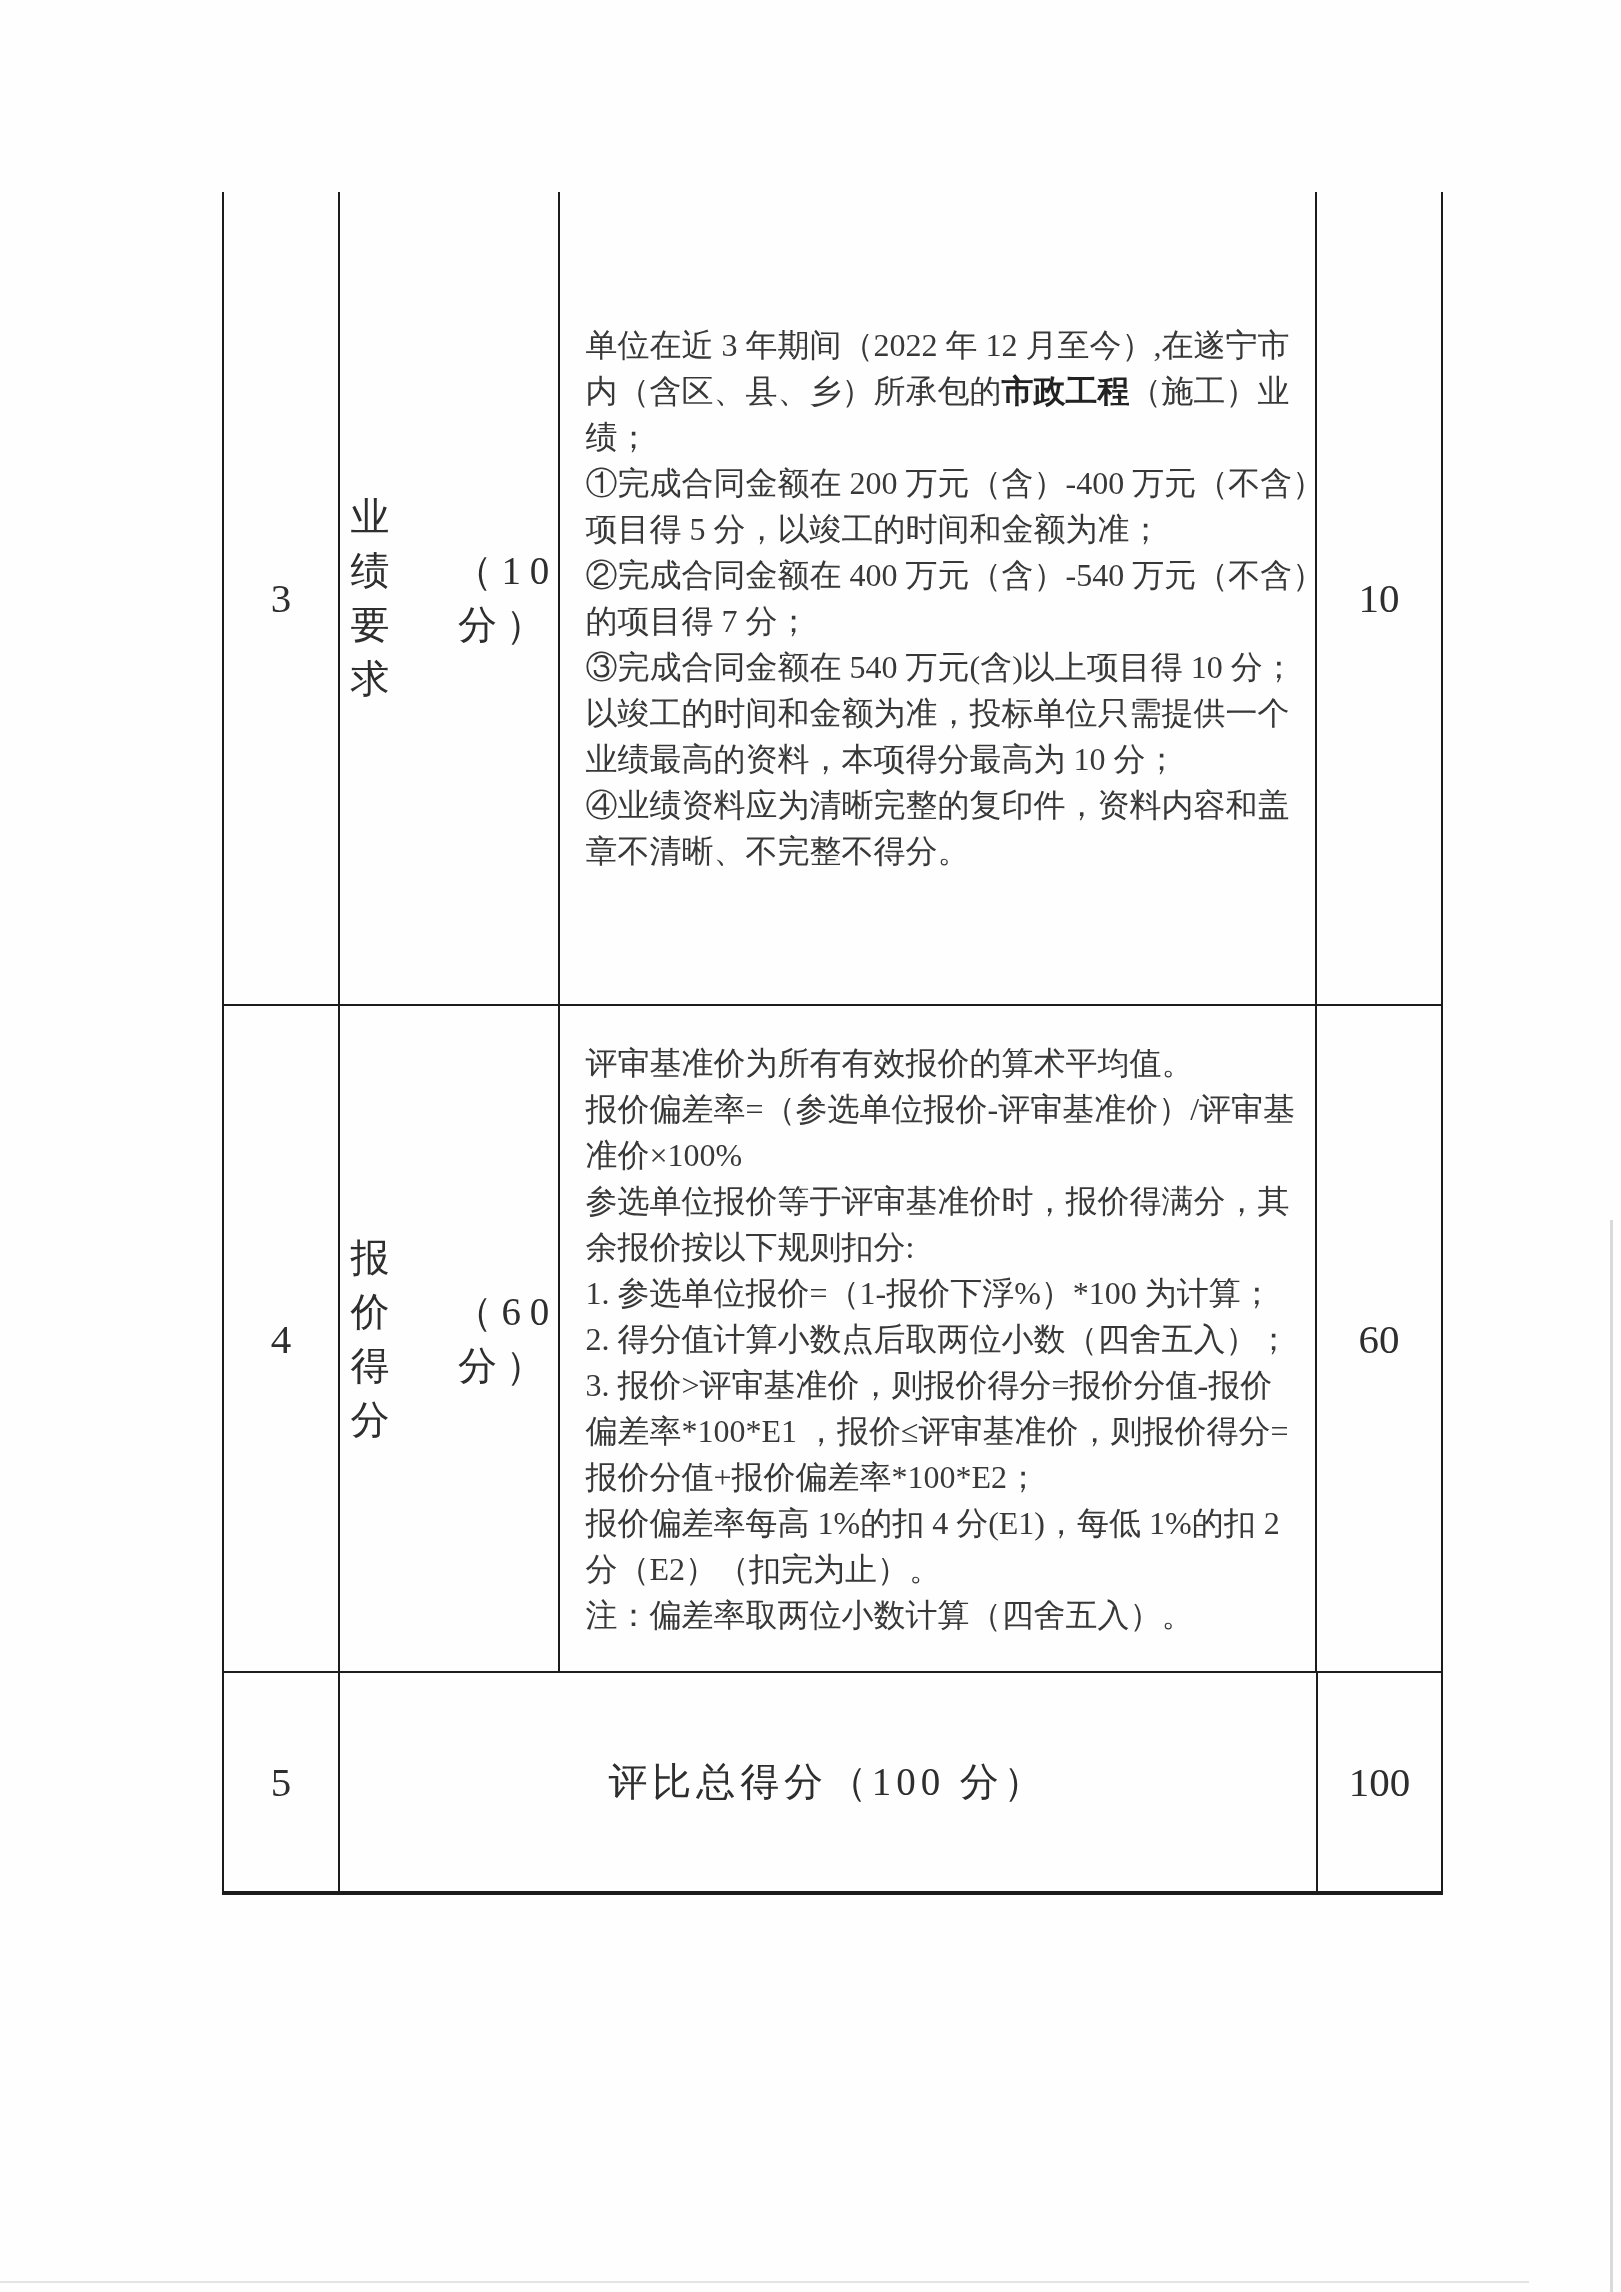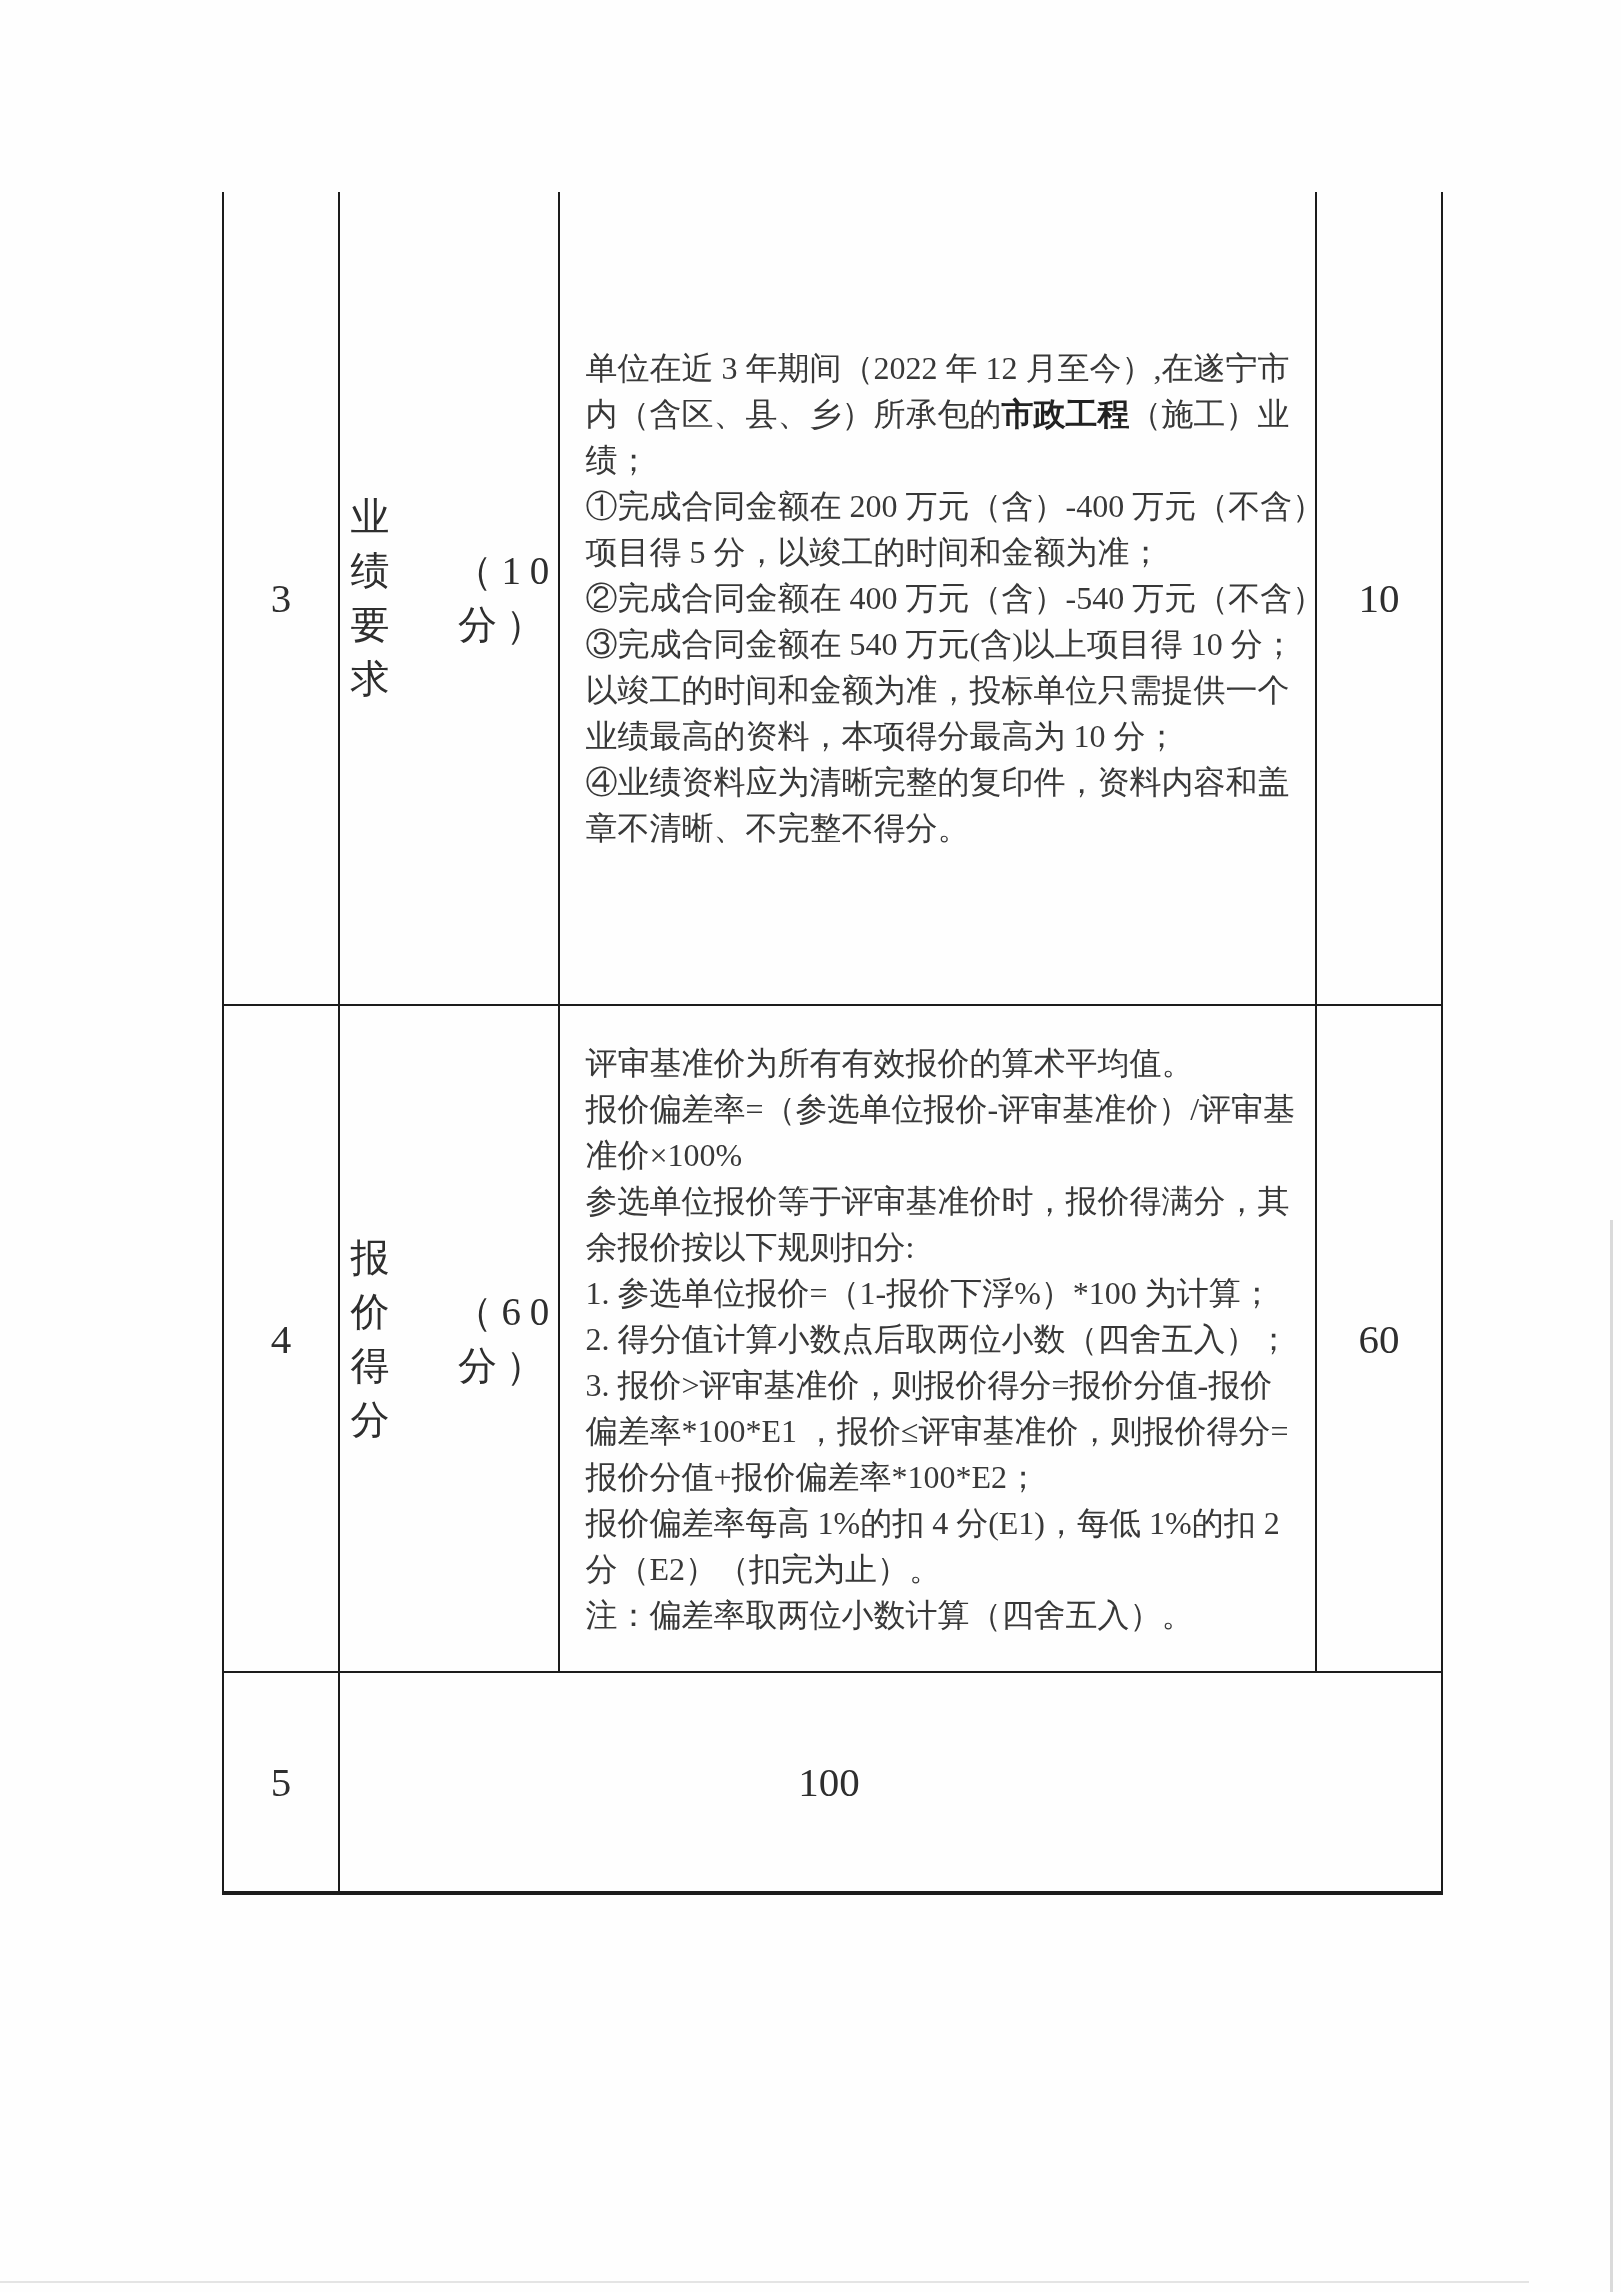--- a/index.html
+++ b/index.html
@@ -115,20 +115,21 @@
         <span>（10 分）</span>
       </div>
       <div class="cell desc-cell">
         <div class="desc">
           <div class="dline">单位在近 3 年期间（2022 年 12 月至今）,在遂宁市</div>
           <div class="dline"><span>内（含区、县、乡）所承包的</span><b>市政工程</b><span>（施工）业</span></div>
           <div class="dline">绩；</div>
           <div class="dline">①完成合同金额在 200 万元（含）-400 万元（不含）</div>
           <div class="dline">项目得 5 分，以竣工的时间和金额为准；</div>
           <div class="dline">②完成合同金额在 400 万元（含）-540 万元（不含）</div>
+          <div class="dline">的项目得 7 分；</div>
           <div class="dline">③完成合同金额在 540 万元(含)以上项目得 10 分；</div>
           <div class="dline">以竣工的时间和金额为准，投标单位只需提供一个</div>
           <div class="dline">业绩最高的资料，本项得分最高为 10 分；</div>
           <div class="dline">④业绩资料应为清晰完整的复印件，资料内容和盖</div>
           <div class="dline">章不清晰、不完整不得分。</div>
         </div>
       </div>
       <div class="cell score-cell">
         <span>10</span>
       </div>
@@ -161,20 +162,23 @@
       </div>
       <div class="cell score-cell">
         <span>60</span>
       </div>
     </div>
 
     <div class="trow r5 sep">
       <div class="cell num-cell">
         <span>5</span>
       </div>
+      <div class="cell total-cell">
+        <span>评比总得分（100 分）</span>
+      </div>
       <div class="cell score-cell">
         <span>100</span>
       </div>
     </div>
 
   </div>
 
   <div class="scan-edge-right"></div>
   <div class="scan-edge-bottom"></div>
 </div>

